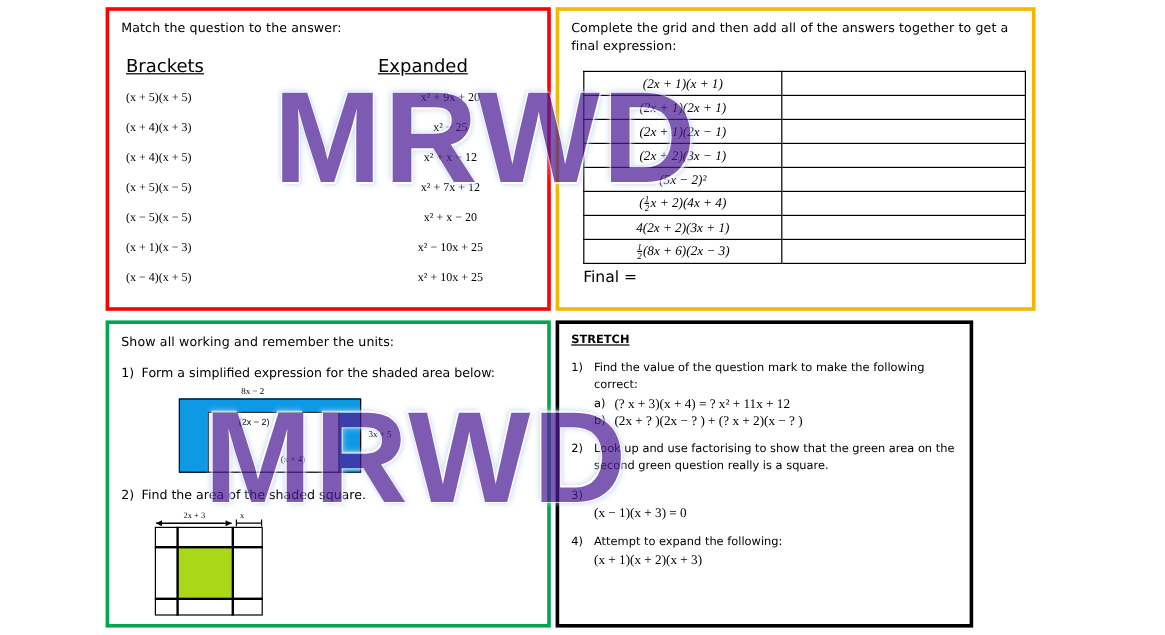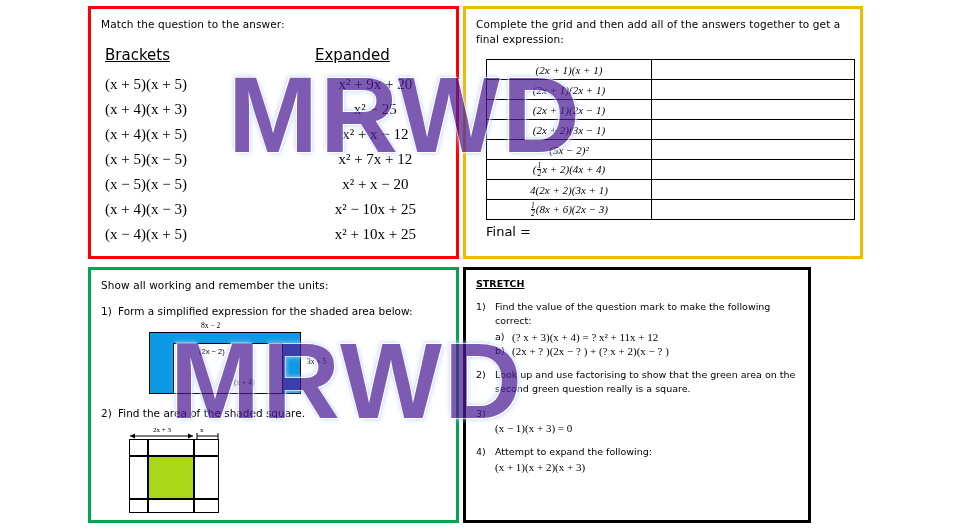--- a/index.html
+++ b/index.html
@@ -38,21 +38,21 @@
   
   .prompt {
     font-family: "DejaVu Sans", sans-serif;
     font-size: 10.5px;
     color: #000;
     line-height: 1.45;
     letter-spacing: .1px;
   }
   .mathline {
     font-family: "Liberation Serif", serif;
-    font-size: 15px;
+    font-size: 10px;
     color: #000;
     white-space: nowrap;
   }
 
   
   .heads {
     display: flex;
     margin: 14px 0 0 0;
     padding-left: 4px;
   }
@@ -236,21 +236,21 @@
         </div>
         <div class="match-row">
           <div class="mathline mr-left">(x + 5)(x − 5)</div>
           <div class="mathline mr-right">x² + 7x + 12</div>
         </div>
         <div class="match-row">
           <div class="mathline mr-left">(x − 5)(x − 5)</div>
           <div class="mathline mr-right">x² + x − 20</div>
         </div>
         <div class="match-row">
-          <div class="mathline mr-left">(x + 4)(x − 3)</div>
+          <div class="mathline mr-left">(x + 1)(x − 3)</div>
           <div class="mathline mr-right">x² − 10x + 25</div>
         </div>
         <div class="match-row">
           <div class="mathline mr-left">(x − 4)(x + 5)</div>
           <div class="mathline mr-right">x² + 10x + 25</div>
         </div>
       </div>
     </div>
   </div>
 

